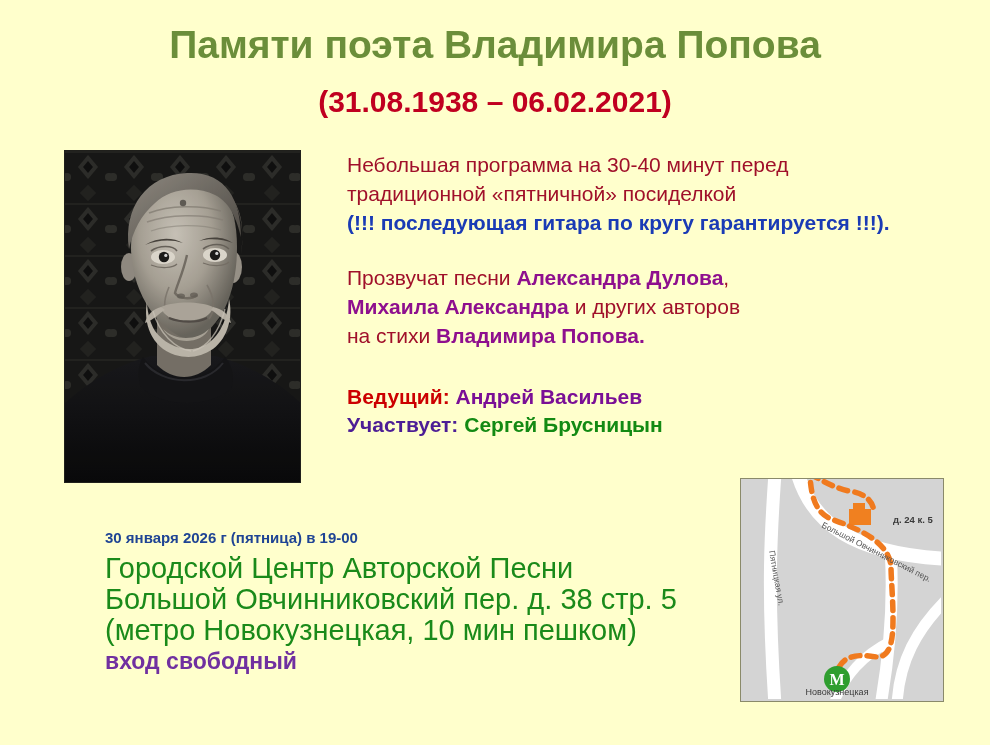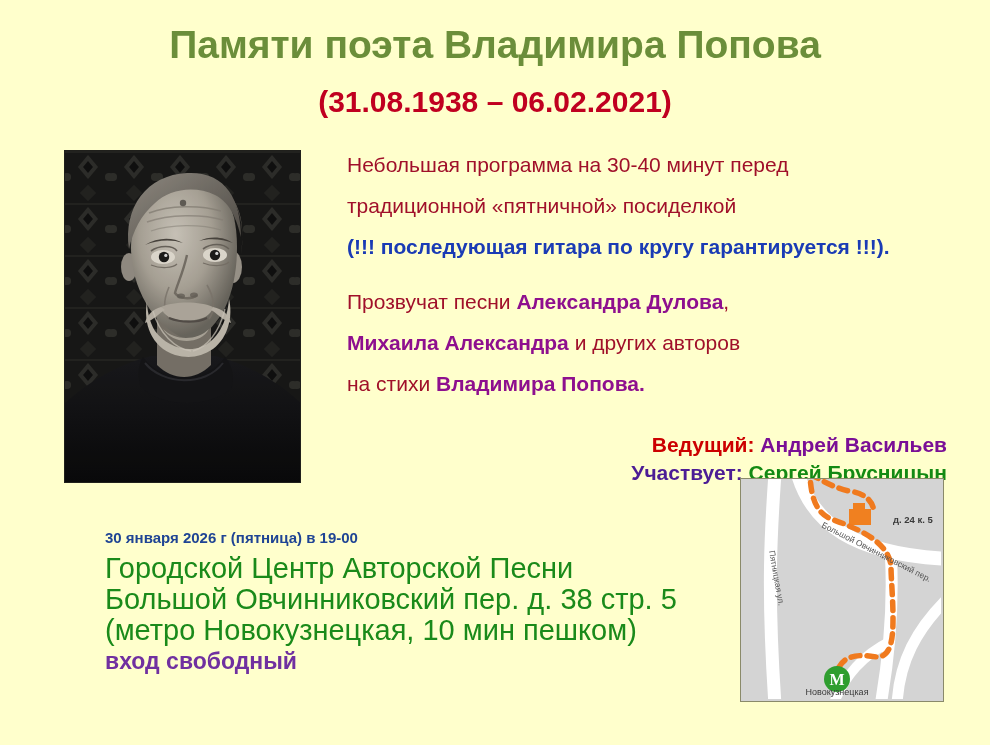--- a/index.html
+++ b/index.html
@@ -69,21 +69,21 @@
     left: 347px;
     top: 150px;
     width: 600px;
   }
   .para {
     font-size: 21px;
     line-height: 29px;
     color: #a0102a;
     white-space: nowrap;
   }
-  .para + .para { margin-top: 12px; }
+  .para + .para { margin-top: 0; }
   .gap-sm { height: 26px; }
   .gap-md { height: 33px; }
 
   .blue-bold {
     color: #1a3bb5;
     font-weight: bold;
   }
   .purple-bold {
     color: #8e0f8e;
     font-weight: bold;
@@ -101,21 +101,20 @@
     font-weight: bold;
   }
   .green-name {
     color: #138a13;
     font-weight: bold;
   }
   .line-host, .line-guest {
     font-size: 21px;
     line-height: 28px;
     white-space: nowrap;
-    text-align: right;
   }
 
   
   .info-block {
     position: absolute;
     left: 105px;
     top: 522px;
     width: 600px;
   }
   .info-line {

